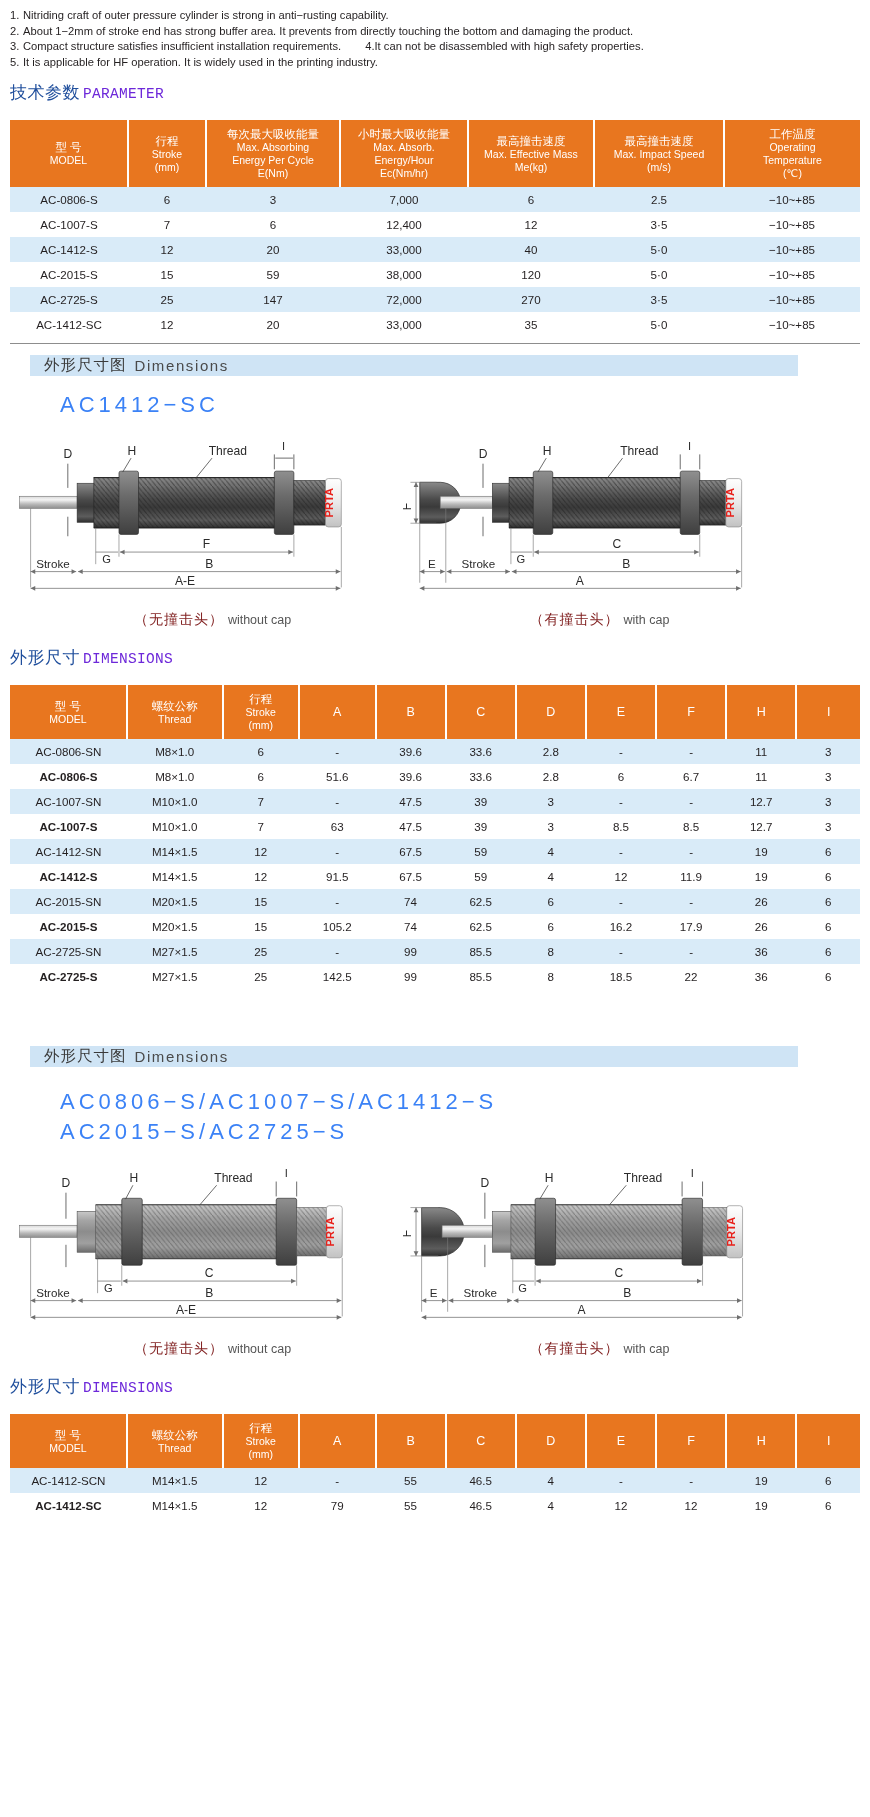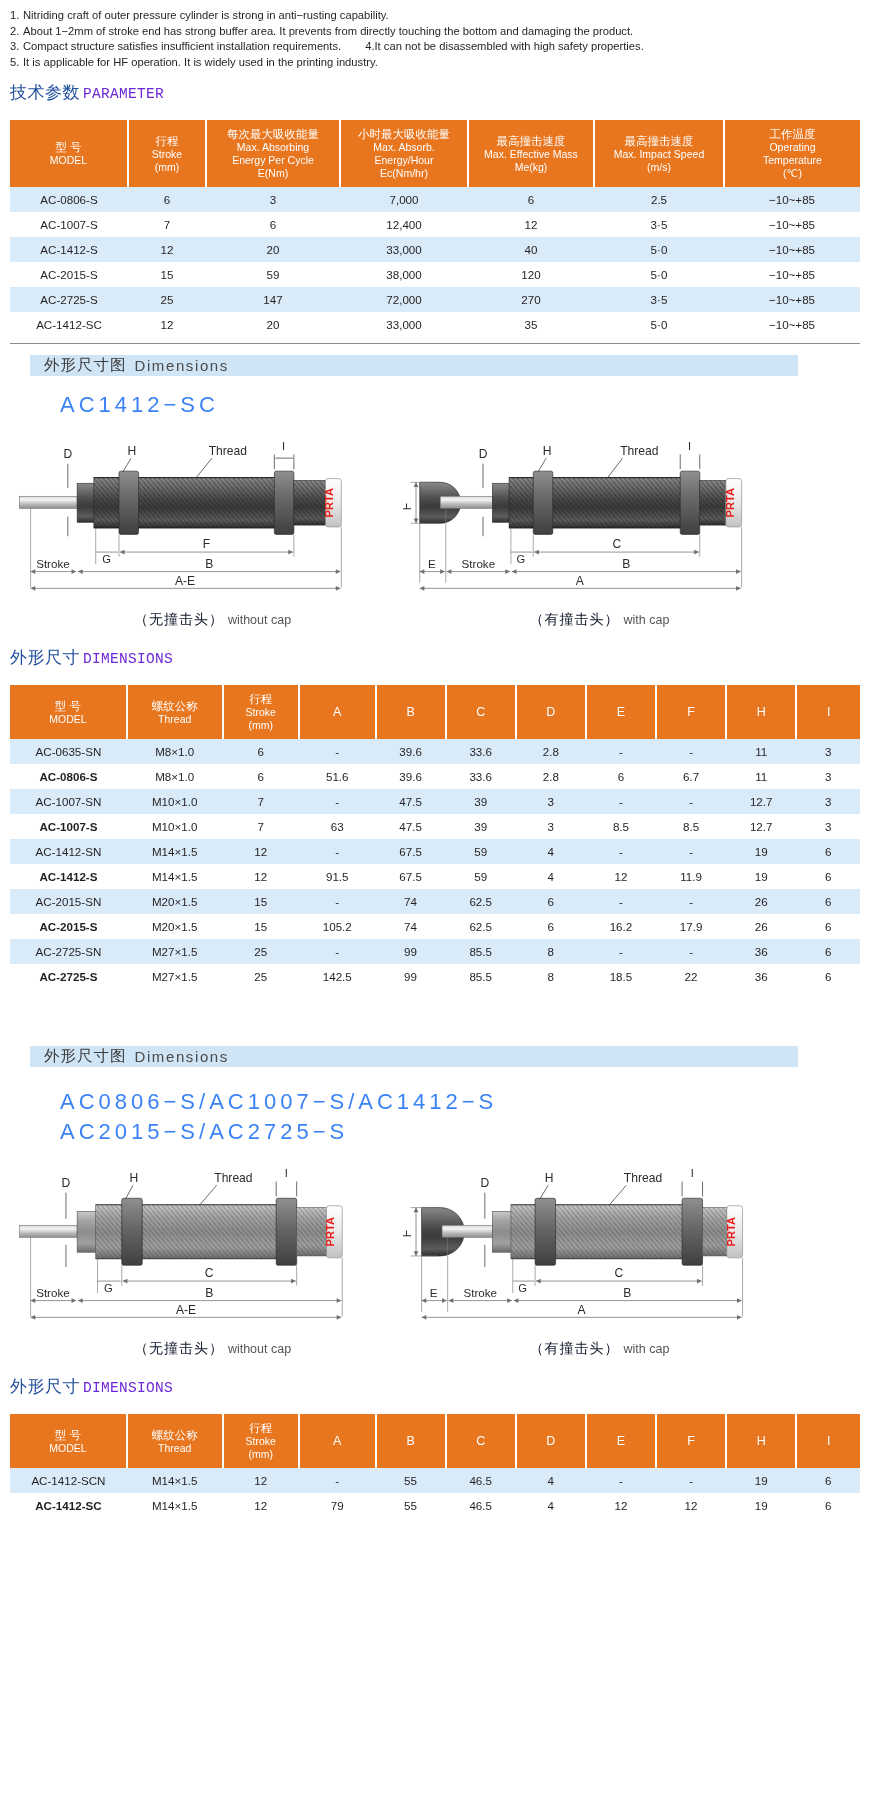--- a/index.html
+++ b/index.html
@@ -54,21 +54,21 @@
   .tbl-wrap { padding-top:10px; }
   .rule { height:1px; background:#8d8d8d; width:850px; margin:6px 10px 0 10px; }
 
   
   .draw-block { padding: 6px 0 2px 0; }
   .model-head { font-size:22px; color:#3b82f6; letter-spacing:4px; padding:10px 0 0 60px; font-weight:300; }
   .model-head.two { line-height:30px; padding-top:14px; }
   .draw-row { display:flex; justify-content:space-between; padding: 0 12px; }
   .cap-row { display:flex; justify-content:space-between; padding: 2px 12px 6px 12px; }
   .cap { text-align:center; }
-  .cap .cn { font-size:14px; color:#0f172a; letter-spacing:1px; }
+  .cap .cn { font-size:14px; color:#7f1d1d; letter-spacing:1px; }
   .cap .en { font-size:12.5px; color:#555; padding-left:4px; }
   .cap-a { width:430px; }
   .cap-b { width:400px; }
   svg { display:block; }
   .spacer { height:46px; }
 </style>
 </head>
 <body>
 
 <div class="page">
@@ -465,21 +465,21 @@
             <th>
               <span class="big">H</span>
             </th>
             <th>
               <span class="big">I</span>
             </th>
           </tr>
         </thead>
     <tbody>
           <tr class="alt">
-            <td>AC-0635-SN</td>
+            <td>AC-0806-SN</td>
             <td>M8×1.0</td>
             <td>6</td>
             <td>-</td>
             <td>39.6</td>
             <td>33.6</td>
             <td>2.8</td>
             <td>-</td>
             <td>-</td>
             <td>11</td>
             <td>3</td>

